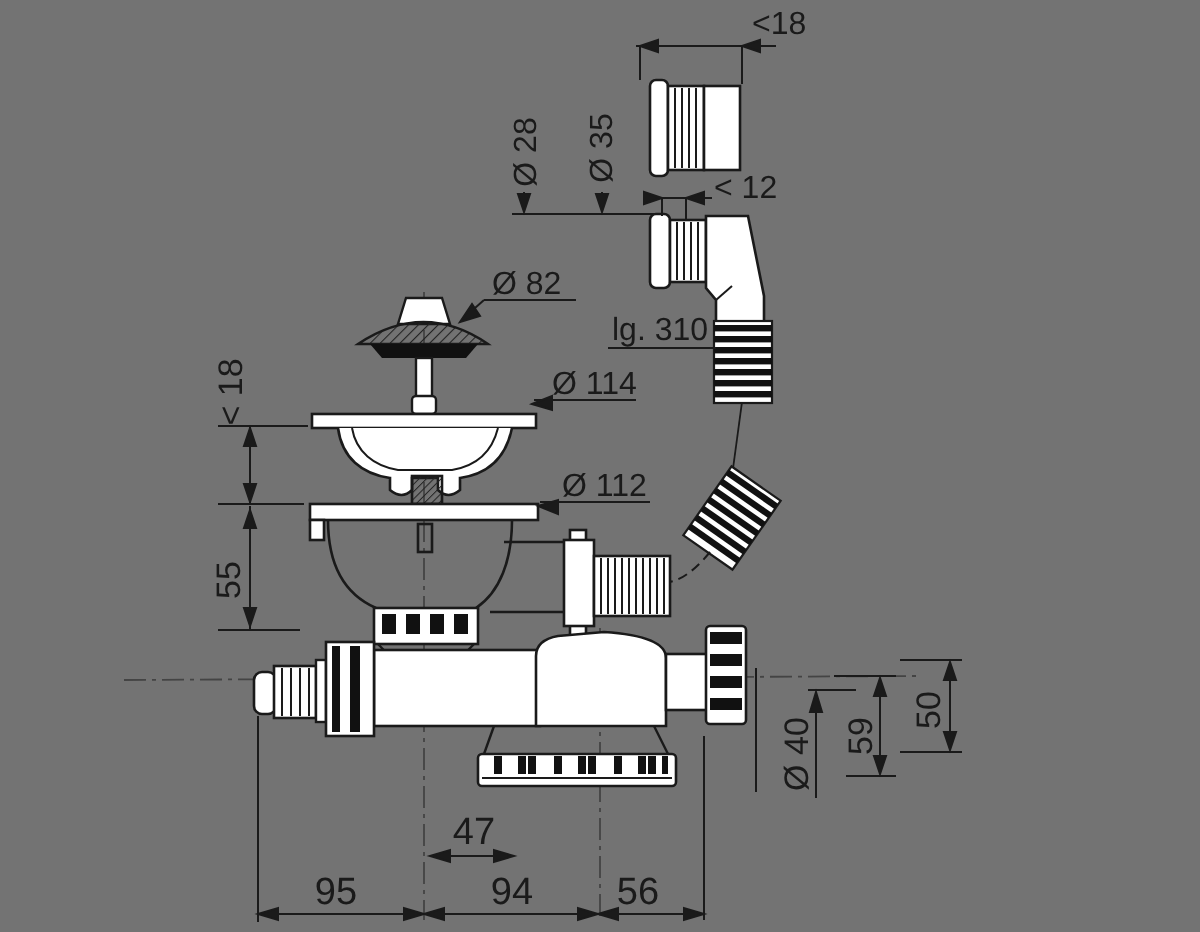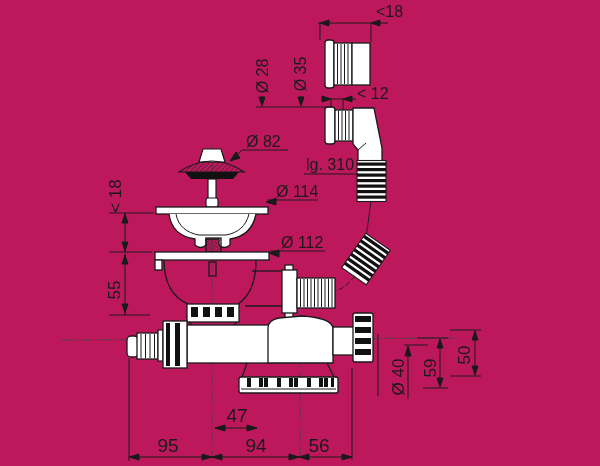--- a/index.html
+++ b/index.html
@@ -1,16 +1,16 @@
 <!DOCTYPE html>
 <html><head>
 <meta charset="utf-8">
 <style>
   html,body{margin:0;padding:0;background:#fbfbfb;font-family:"Liberation Sans",sans-serif;}
-  .stage{position:relative;width:600px;height:466px;background:#be185d;overflow:hidden;}
+  .stage{position:relative;width:600px;height:466px;background:#737373;overflow:hidden;}
   svg text{fill:#1a1a1a;}
   .dim{font-size:16px;}
   .dimbig{font-size:19px;}
   .dimrot{font-size:17px;}
 </style>
 </head>
 <body>
 
 <div class="stage">
 <svg width="600" height="466" viewBox="0 0 600 466">

